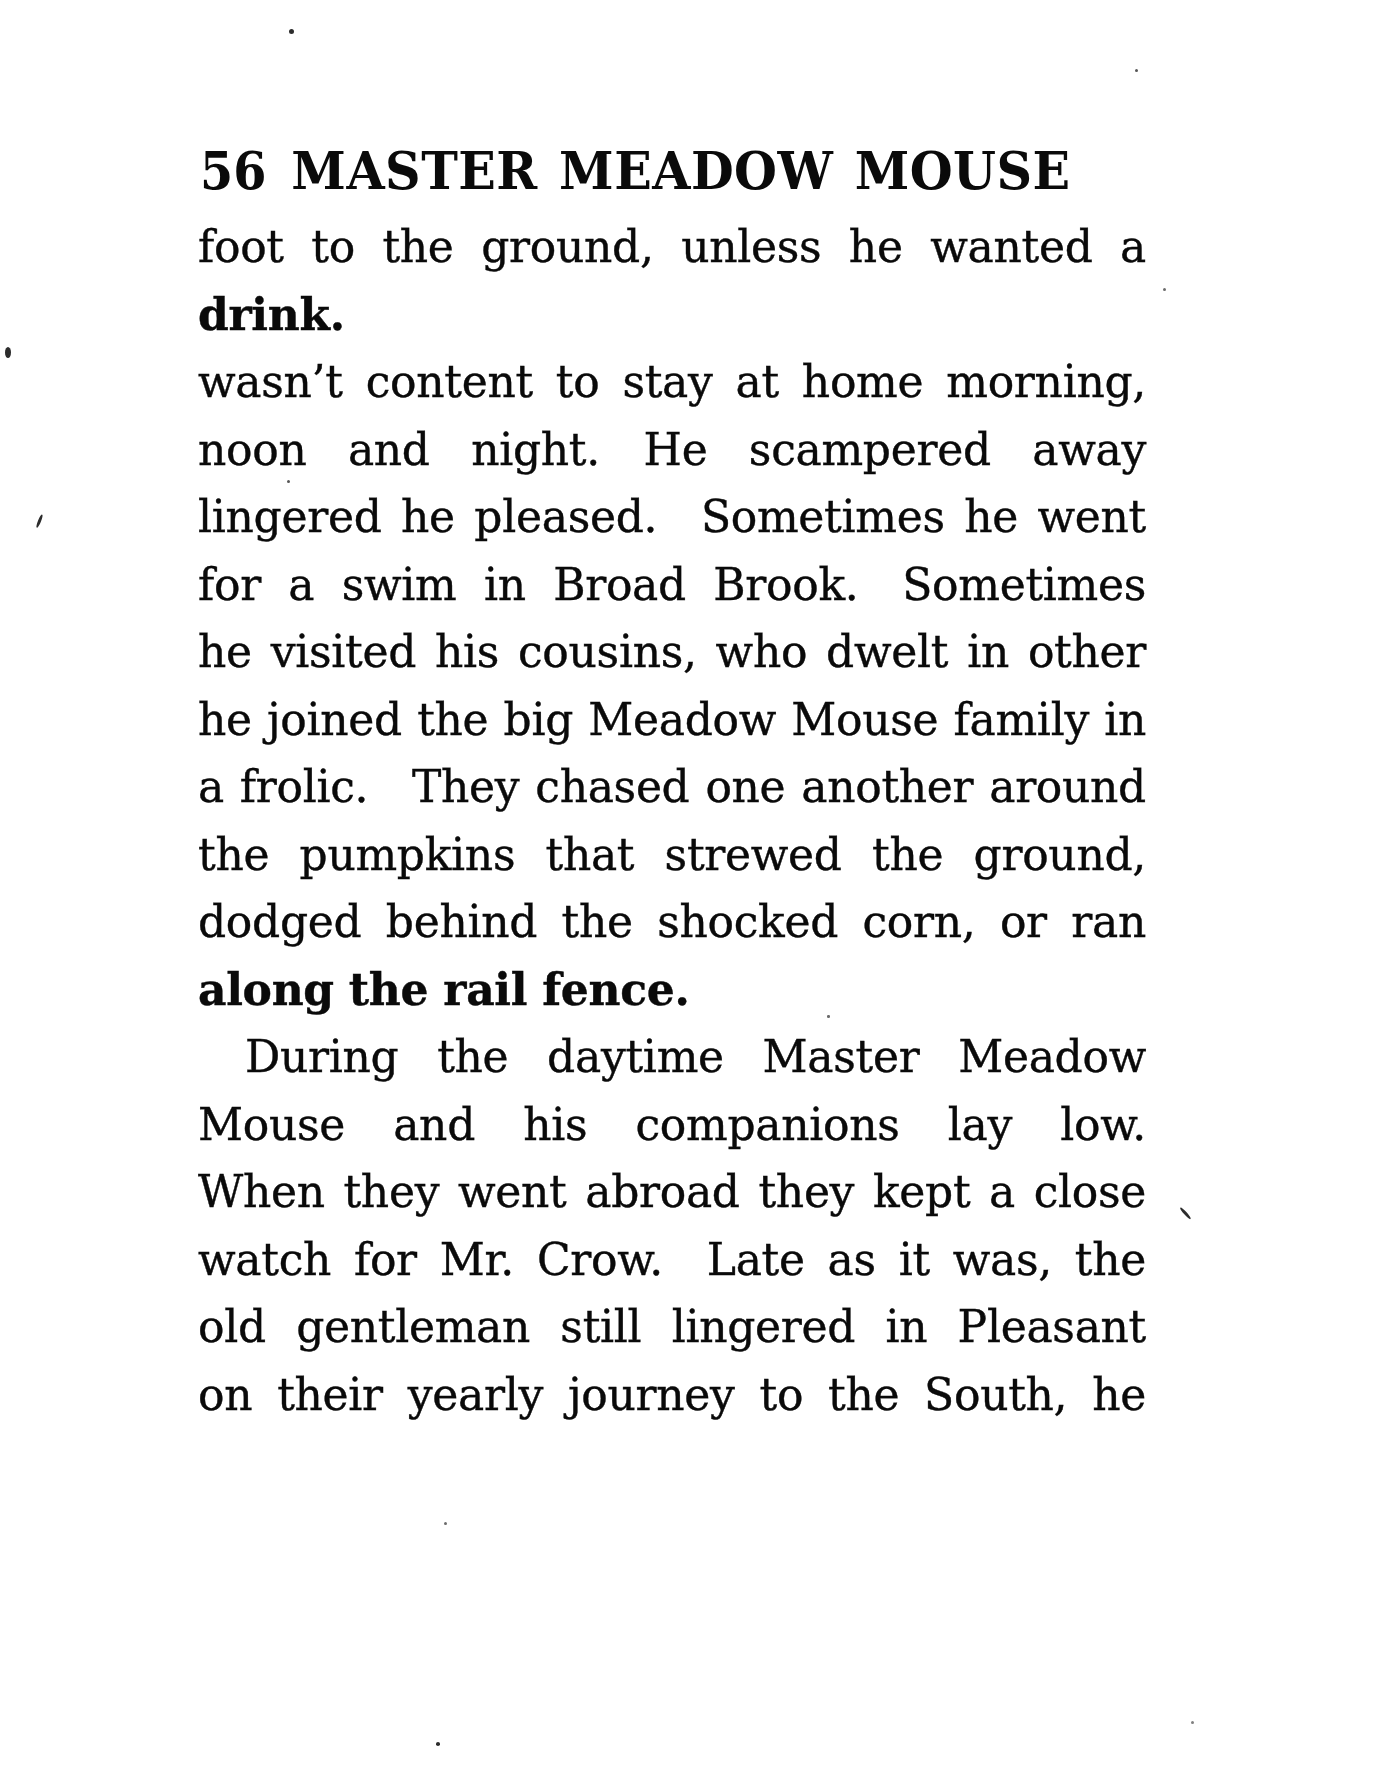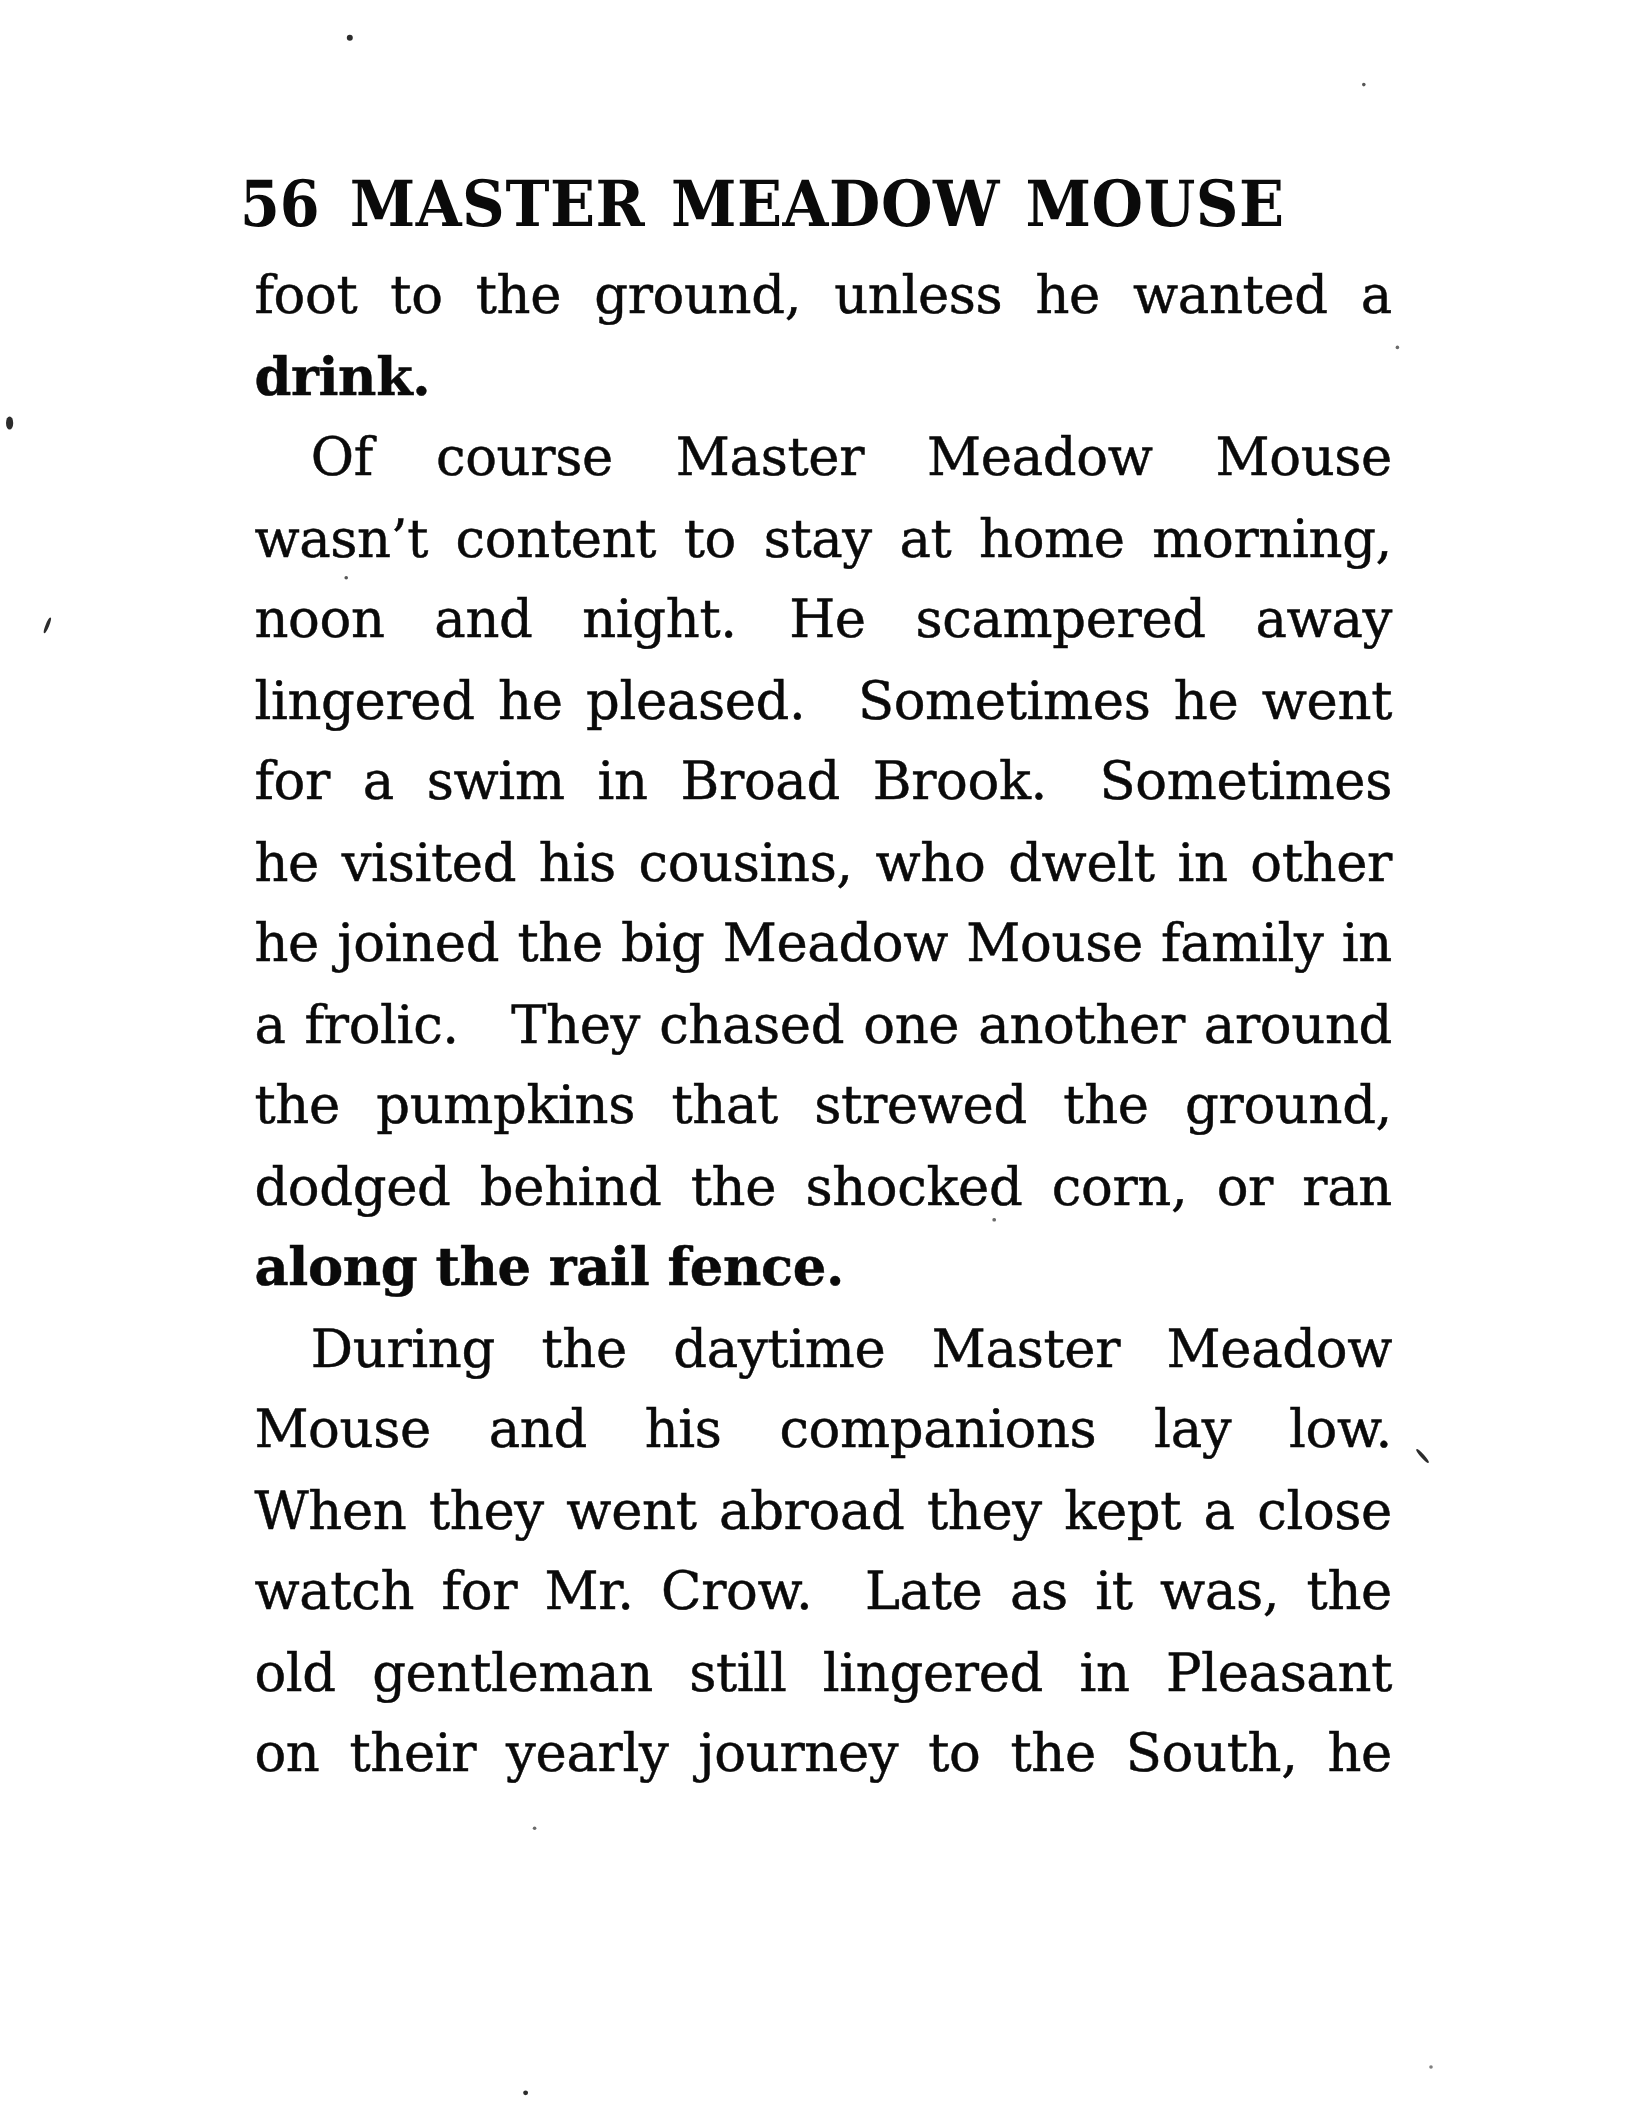--- a/index.html
+++ b/index.html
@@ -37,21 +37,21 @@
     left: 51%;
     top: 0;
     transform: translateX(-50%) scaleX(0.93);
     letter-spacing: 0.5px;
     word-spacing: 4px;
   }
 
   
   .textblock {
     position: absolute;
-    left: 212px;
+    left: 198px;
     top: 213px;
     width: 948px;
     font-size: 44px;
     line-height: 67.5px;
     letter-spacing: -0.3px;
     text-align: justify;
     -webkit-text-stroke: 0.4px var(--ink, #0a0a0a);
   }
   .ln {
     height: 67.5px;
@@ -87,21 +87,20 @@
 <div class="page">
 
   <header class="running-head">
     <span class="folio">56</span>
     <span class="book-title">MASTER MEADOW MOUSE</span>
   </header>
 
   <main class="textblock">
     <div class="ln">foot to the ground, unless he wanted a</div>
     <div class="ln end">drink.</div>
-    <div class="ln ind">Of course Master Meadow Mouse</div>
     <div class="ln">wasn’t content to stay at home morning,</div>
     <div class="ln">noon and night. He scampered away</div>
     <div class="ln">lingered he pleased. Sometimes he went</div>
     <div class="ln">for a swim in Broad Brook. Sometimes</div>
     <div class="ln">he visited his cousins, who dwelt in other</div>
     <div class="ln">he joined the big Meadow Mouse family in</div>
     <div class="ln">a frolic. They chased one another around</div>
     <div class="ln">the pumpkins that strewed the ground,</div>
     <div class="ln">dodged behind the shocked corn, or ran</div>
     <div class="ln end">along the rail fence.</div>

